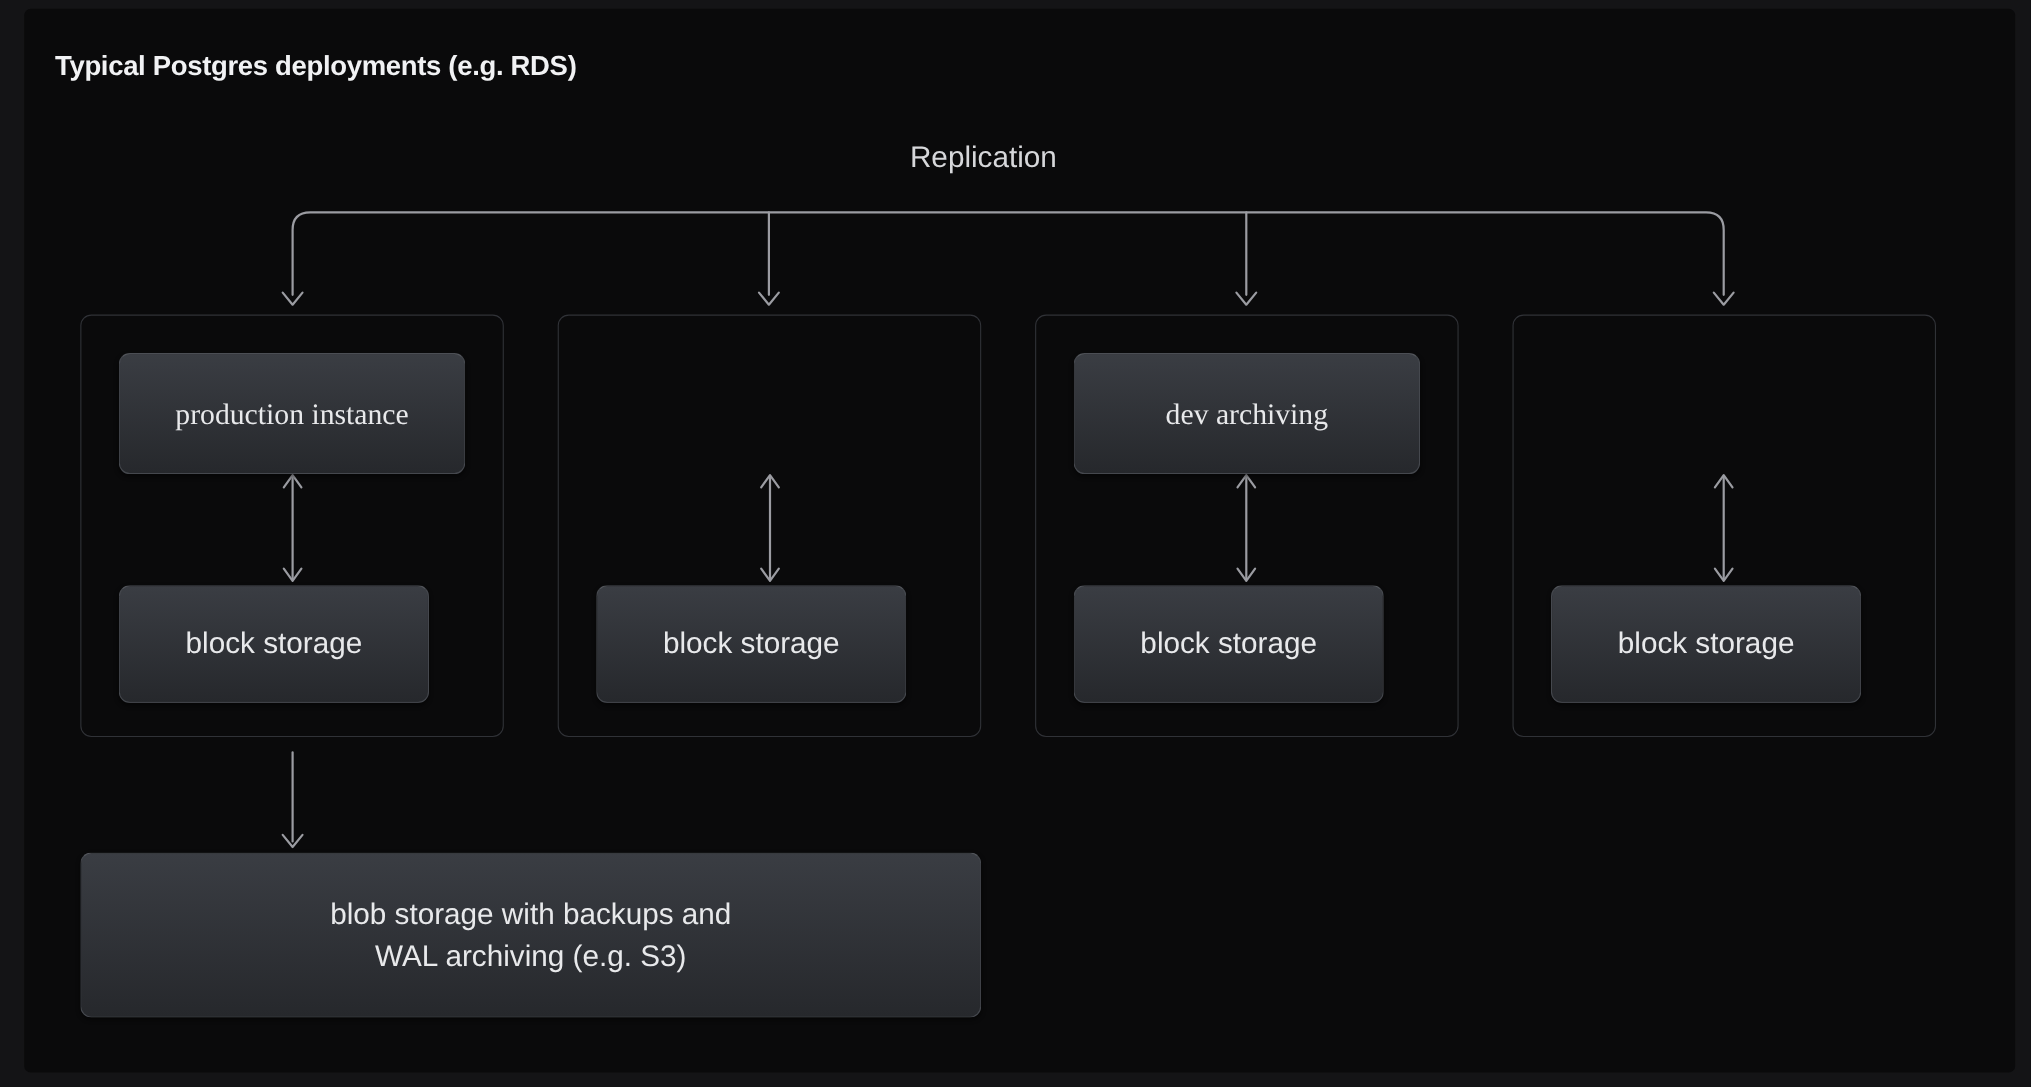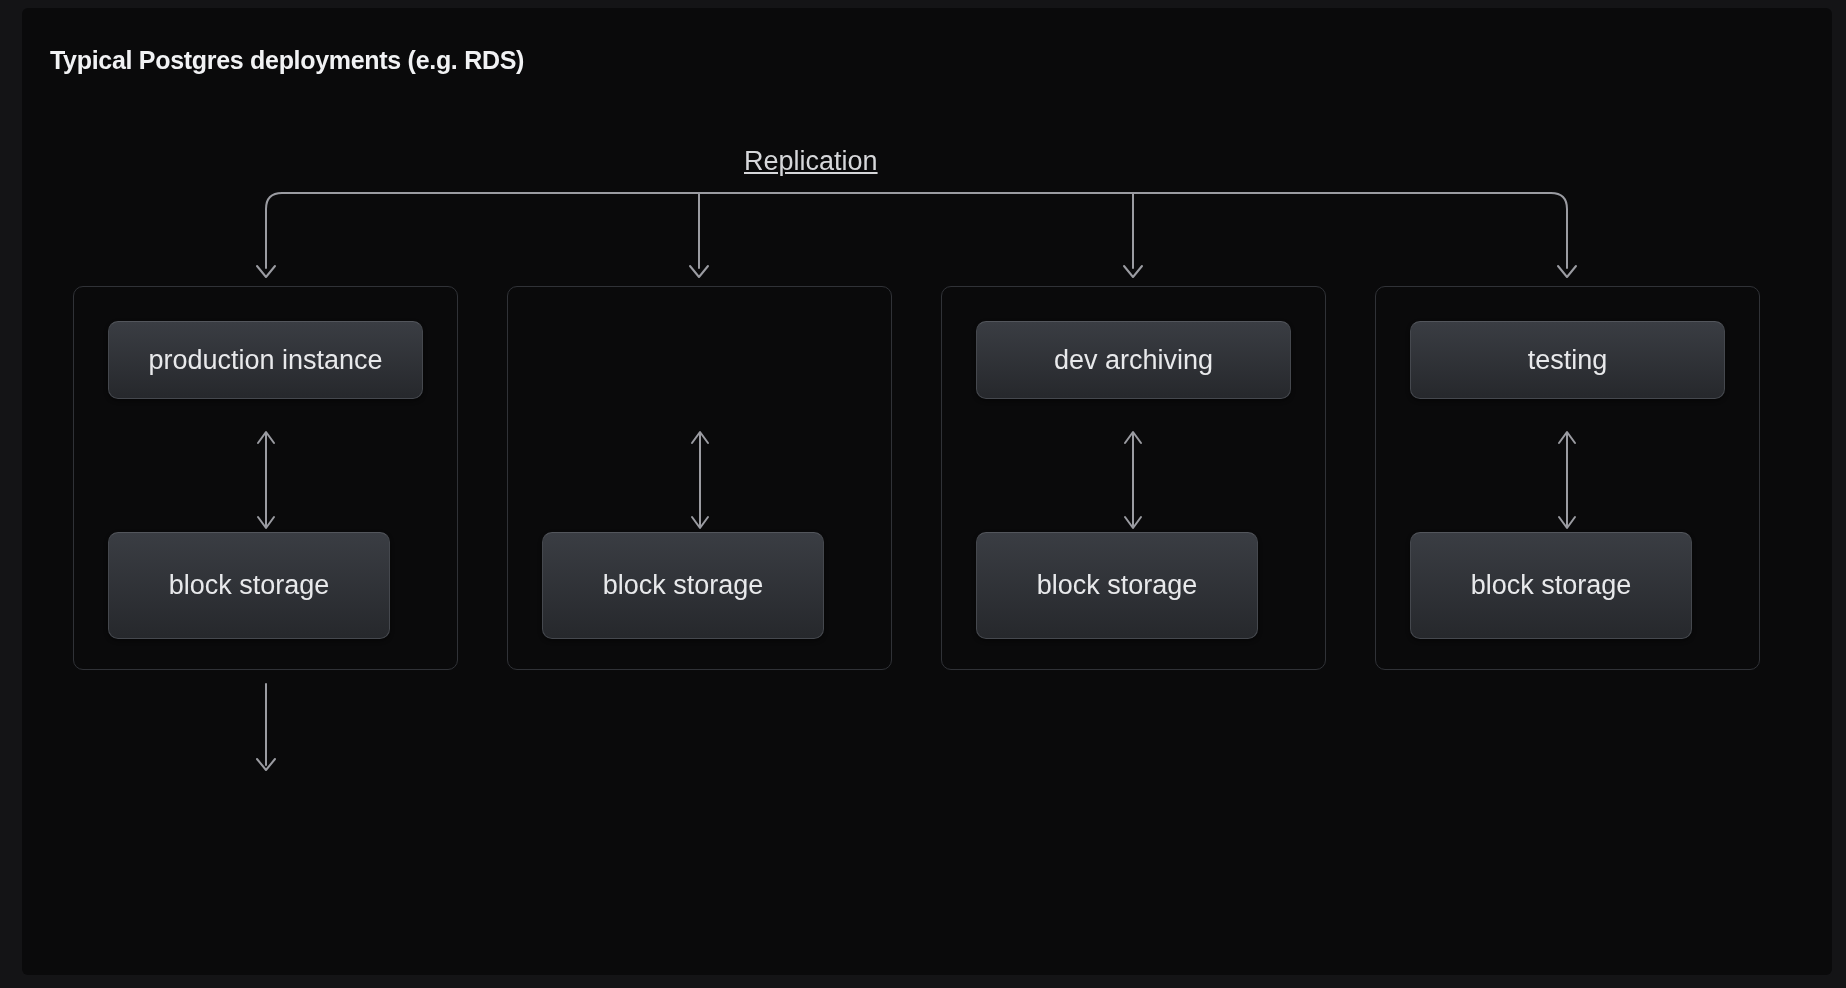--- a/index.html
+++ b/index.html
@@ -16,24 +16,23 @@
     background: var(--color-canvas-bg, #0a0a0b);
     border-radius: 6px;
   }
   .title {
     position: absolute; left: 50px; top: 46px;
     font-size: 25px; font-weight: 600; letter-spacing: -0.3px;
     color: var(--color-title-text, #f1f2f4);
     white-space: nowrap;
   }
   .replication-label {
-    position: absolute; left: 744px; top: 146px; width: 300px;
-    text-align: left; font-size: 27px;
+    position: absolute; left: 744px; top: 128px; width: 300px;
+    text-align: center; font-size: 27px;
     color: var(--color-label-text, #d6d7da);
-    text-decoration: underline;
   }
   svg.connectors {
     position: absolute; left: 0; top: 0; width: 1846px; height: 988px;
     pointer-events: none;
   }
   svg.connectors path {
     fill: none;
     stroke: var(--color-arrow, #9b9ca2);
     stroke-width: 2;
     stroke-linecap: round;
@@ -54,21 +53,21 @@
     position: absolute;
     background: linear-gradient(180deg, var(--color-node-bg-top, #3a3d43) 0%, var(--color-node-bg-bottom, #26282c) 100%);
     border: 1px solid var(--color-node-border, #45484e);
     border-top-color: #53565c;
     border-radius: 10px;
     display: flex; align-items: center; justify-content: center;
     color: var(--color-node-text, #e8e9eb);
     font-size: 27px;
     box-shadow: 0 2px 4px rgba(0,0,0,0.45);
   }
-  .node.instance { left: 34px; top: 34px; width: 315px; height: 78px; }
+  .node.instance { left: 34px; top: 34px; width: 315px; height: 110px; font-family: Liberation Serif, serif; }
   .node.storage  { left: 34px; top: 245px; width: 282px; height: 107px; text-align: center; }
   .node.blob {
     left: 73px; top: 775px; width: 819px; height: 150px;
     flex-direction: column; line-height: 38px; text-align: center;
   }
 </style>
 </head>
 <body>
 
 <div class="page">
@@ -126,21 +125,22 @@
   <div class="group g3">
     <div class="node instance">
       <span>dev archiving</span>
     </div>
     <div class="node storage">
       <span>block storage</span>
     </div>
   </div>
 
   <div class="group g4">
-    <div class="node instance">
-      <span>testing</span>
-    </div>
     <div class="node storage">
       <span>block storage</span>
     </div>
   </div>
 
+  <div class="node blob">
+    <div>blob storage with backups and</div>
+    <div>WAL archiving (e.g. S3)</div>
+  </div>
 </div>
 
 </body></html>

